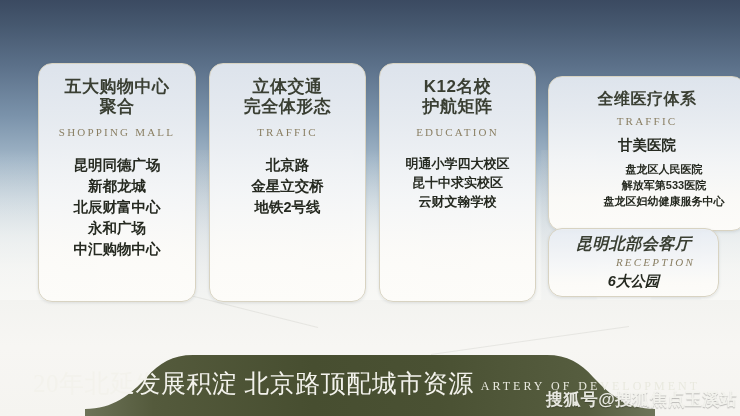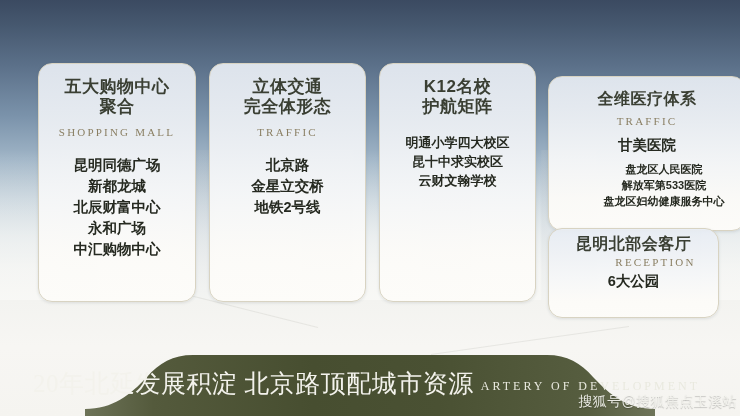--- a/index.html
+++ b/index.html
@@ -72,21 +72,21 @@
        rgba(253,252,249,.97) 100%);
     box-shadow:0 1px 3px rgba(90,100,110,.16);
     box-sizing:border-box;
     text-align:center;
     overflow:hidden;
   }
   .c1{left:38px;top:63px;width:158px;height:239px;}
   .c2{left:209px;top:63px;width:157px;height:239px;}
   .c3{left:379px;top:63px;width:157px;height:239px;}
   .c4{left:548px;top:76px;width:198px;height:155px;}
-  .c5{left:548px;top:228px;width:171px;height:90px;}
+  .c5{left:548px;top:228px;width:171px;height:69px;font-style:italic;}
 
   .card-title{
     color:#3a3f33;
     font-weight:bold;
     letter-spacing:.5px;
     line-height:1.18;
   }
   .t-lg{font-size:17px;}
   .t-md{font-size:16px;}
   .card-sub{
@@ -133,22 +133,23 @@
   }
   .banner-rule{flex:1;height:1px;background:rgba(240,240,232,.6);}
   .banner-en{
     font-family:"Liberation Serif","DejaVu Serif",serif;
     color:#e9e9df;font-size:12px;letter-spacing:3px;
     padding:0 7px;white-space:nowrap;
   }
   .watermark{
     position:absolute;right:3px;bottom:5px;
     color:rgba(245,245,240,.92);
-    font-size:14px;letter-spacing:.4px;white-space:nowrap;
+    font-size:17px;letter-spacing:.4px;white-space:nowrap;
     text-shadow:0 1px 1px rgba(0,0,0,.25);
+    font-weight:bold;
   }
 </style>
 </head>
 <body>
 
 <div id="stage">
 
   <div class="bg-sky"></div>
   <div class="bg-city"></div>
   <div class="bg-marble"></div>
@@ -181,20 +182,21 @@
         <div>金星立交桥</div>
         <div>地铁2号线</div>
       </div>
     </div>
 
     <div class="card c3">
       <div class="pad1">
         <div class="card-title t-lg">K12名校</div>
         <div class="card-title t-lg">护航矩阵</div>
       </div>
+      <div class="card-sub gap-a">EDUCATION</div>
       <div class="card-list l-13 gap-b">
         <div>明通小学四大校区</div>
         <div>昆十中求实校区</div>
         <div>云财文翰学校</div>
       </div>
     </div>
 
     <div class="card c4">
       <div class="pad1">
         <div class="card-title t-md">全维医疗体系</div>

